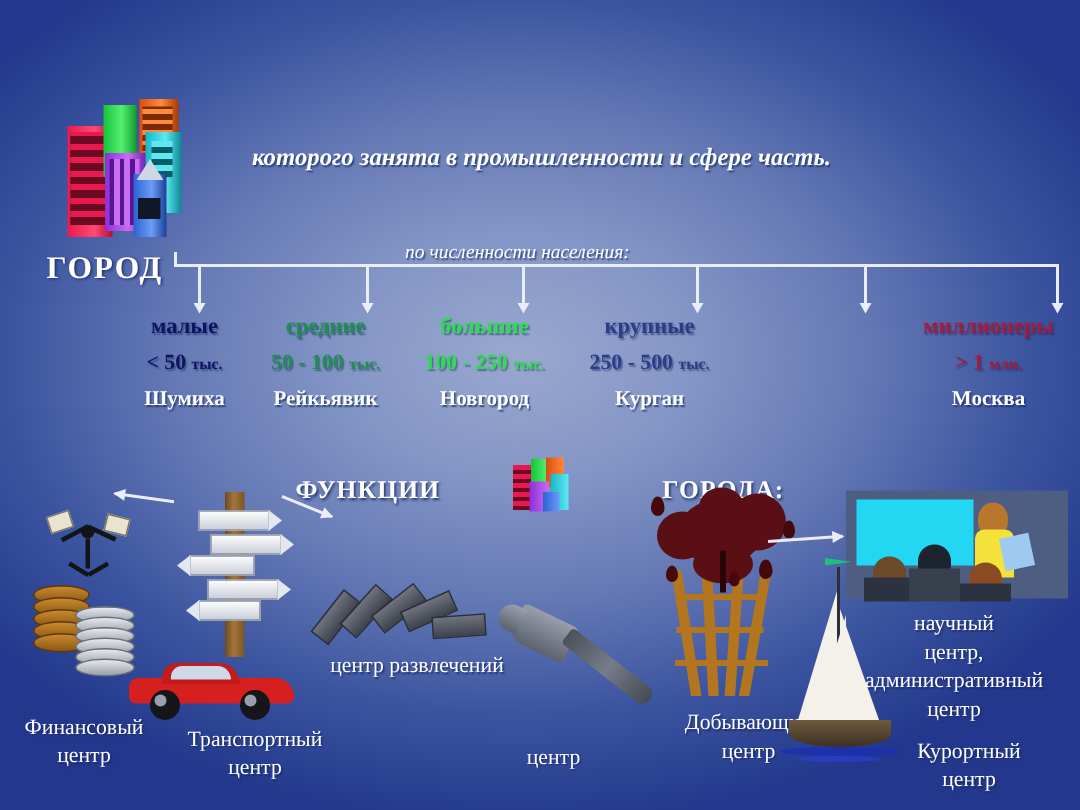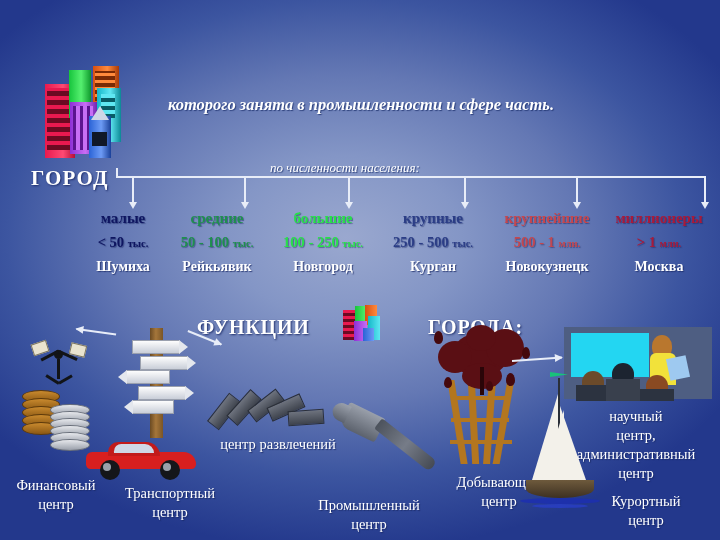--- a/index.html
+++ b/index.html
@@ -86,21 +86,21 @@
   .ex{
     margin-top:8px;font-family:"Liberation Serif", serif;
     font-weight:bold;font-size:14px;color:#ffffff;white-space:nowrap;
     text-shadow:1px 1px 1px rgba(25,40,100,.75);
   }
 
   
   .functions-head{
     position:absolute;left:197px;top:313px;width:326px;height:28px;
     font-family:"Liberation Serif", serif;
-    font-weight:bold;font-size:20px;color:#ffffff;letter-spacing:.8px;
+    font-weight:bold;font-size:17px;color:#ffffff;letter-spacing:.8px;
     text-shadow:1px 1px 2px rgba(25,40,100,.9);
     display:flex;align-items:center;justify-content:space-between;
   }
   .fh-mini{width:60px;height:30px;position:relative;top:-2px;}
 
   
   .fn-label{
     position:absolute;font-family:"Liberation Serif", serif;
     font-size:14.5px;line-height:19px;color:#ffffff;
     text-shadow:1px 1px 1px rgba(25,40,100,.8);
@@ -234,28 +234,20 @@
 
     <div class="col" style="left:338px;width:110px;">
       <div class="cat" style="color: rgb(43, 61, 134);">крупные</div>
       <div class="rng" style="color: rgb(43, 61, 134);">
         <span>250 - 500</span>
         <span class="unit">тыс.</span>
       </div>
       <div class="ex">Курган</div>
     </div>
 
-    <div class="col" style="left:448px;width:118px;">
-      <div class="cat" style="color: rgb(196, 71, 79);">крупнейшие</div>
-      <div class="rng" style="color: rgb(196, 71, 79);">
-        <span>500 - 1</span>
-        <span class="unit">млн.</span>
-      </div>
-      <div class="ex">Новокузнецк</div>
-    </div>
 
     <div class="col" style="left:566px;width:106px;">
       <div class="cat" style="color: rgb(168, 26, 58);">миллионеры</div>
       <div class="rng" style="color: rgb(168, 26, 58);">
         <span>&gt; 1</span>
         <span class="unit">млн.</span>
       </div>
       <div class="ex">Москва</div>
     </div>
   </div>
@@ -344,21 +336,20 @@
     <div>центр развлечений</div>
   </div>
 
   <div class="art" style="left:330px;top:418px;width:108px;height:74px;transform:rotate(26deg);">
     <div class="hammer-head" style="left:0;top:4px;width:40px;height:26px;border-radius:4px 3px 3px 10px;"></div>
     <div class="hammer-head" style="left:-12px;top:8px;width:16px;height:18px;border-radius:10px 0 0 10px;"></div>
     <div class="hammer-handle" style="left:34px;top:12px;width:70px;height:13px;border-radius:3px 6px 6px 3px;transform:rotate(12deg);"></div>
   </div>
 
   <div class="fn-label" style="left:306px;top:496px;width:126px;">
-    <div>Промышленный</div>
     <div>центр</div>
   </div>
 
   <div class="derrick" style="left:446px;top:380px;width:72px;height:84px;">
     <div class="derrick-leg" style="left:8px;top:0;width:7px;height:84px;transform:skewX(9deg);"></div>
     <div class="derrick-leg" style="left:24px;top:0;width:7px;height:84px;transform:skewX(3deg);"></div>
     <div class="derrick-leg" style="left:40px;top:0;width:7px;height:84px;transform:skewX(-4deg);"></div>
     <div class="derrick-leg" style="left:54px;top:0;width:7px;height:84px;transform:skewX(-10deg);"></div>
     <div class="derrick-leg" style="left:6px;top:16px;width:56px;height:4px;"></div>
     <div class="derrick-leg" style="left:5px;top:38px;width:58px;height:4px;"></div>

